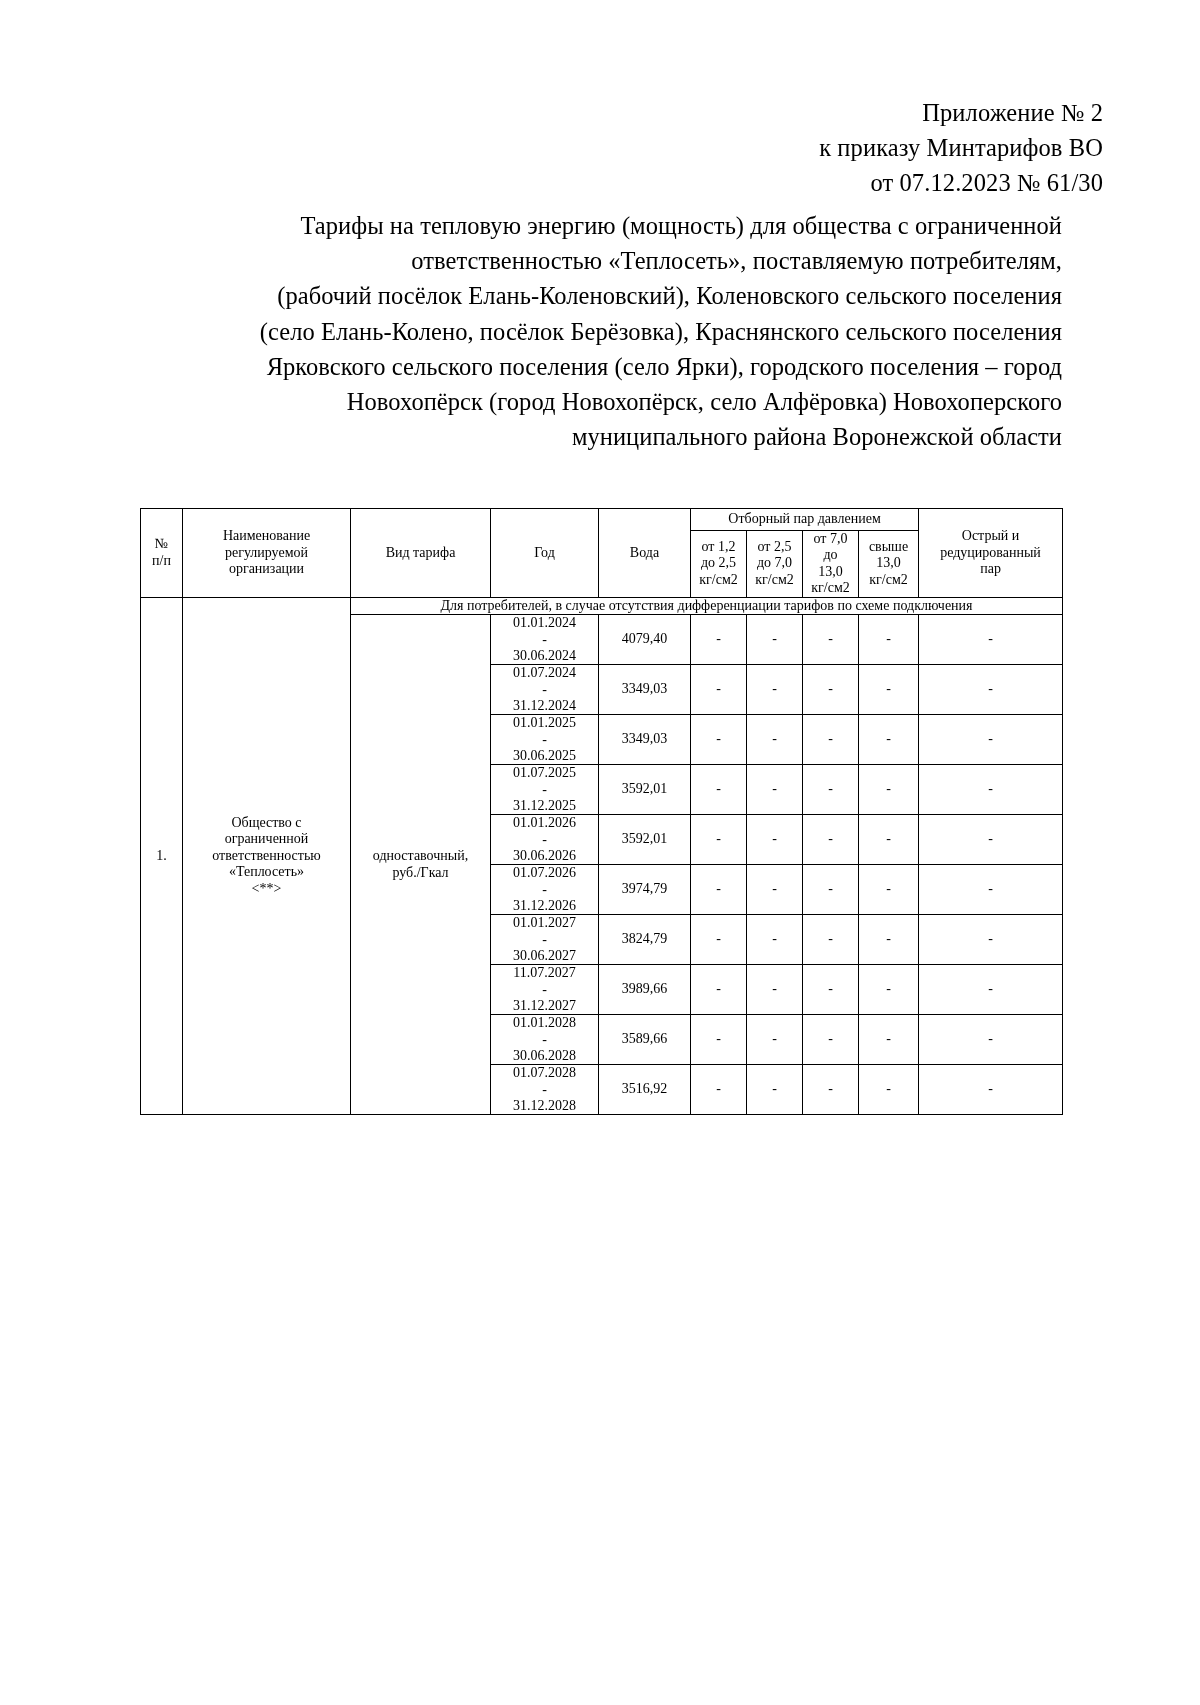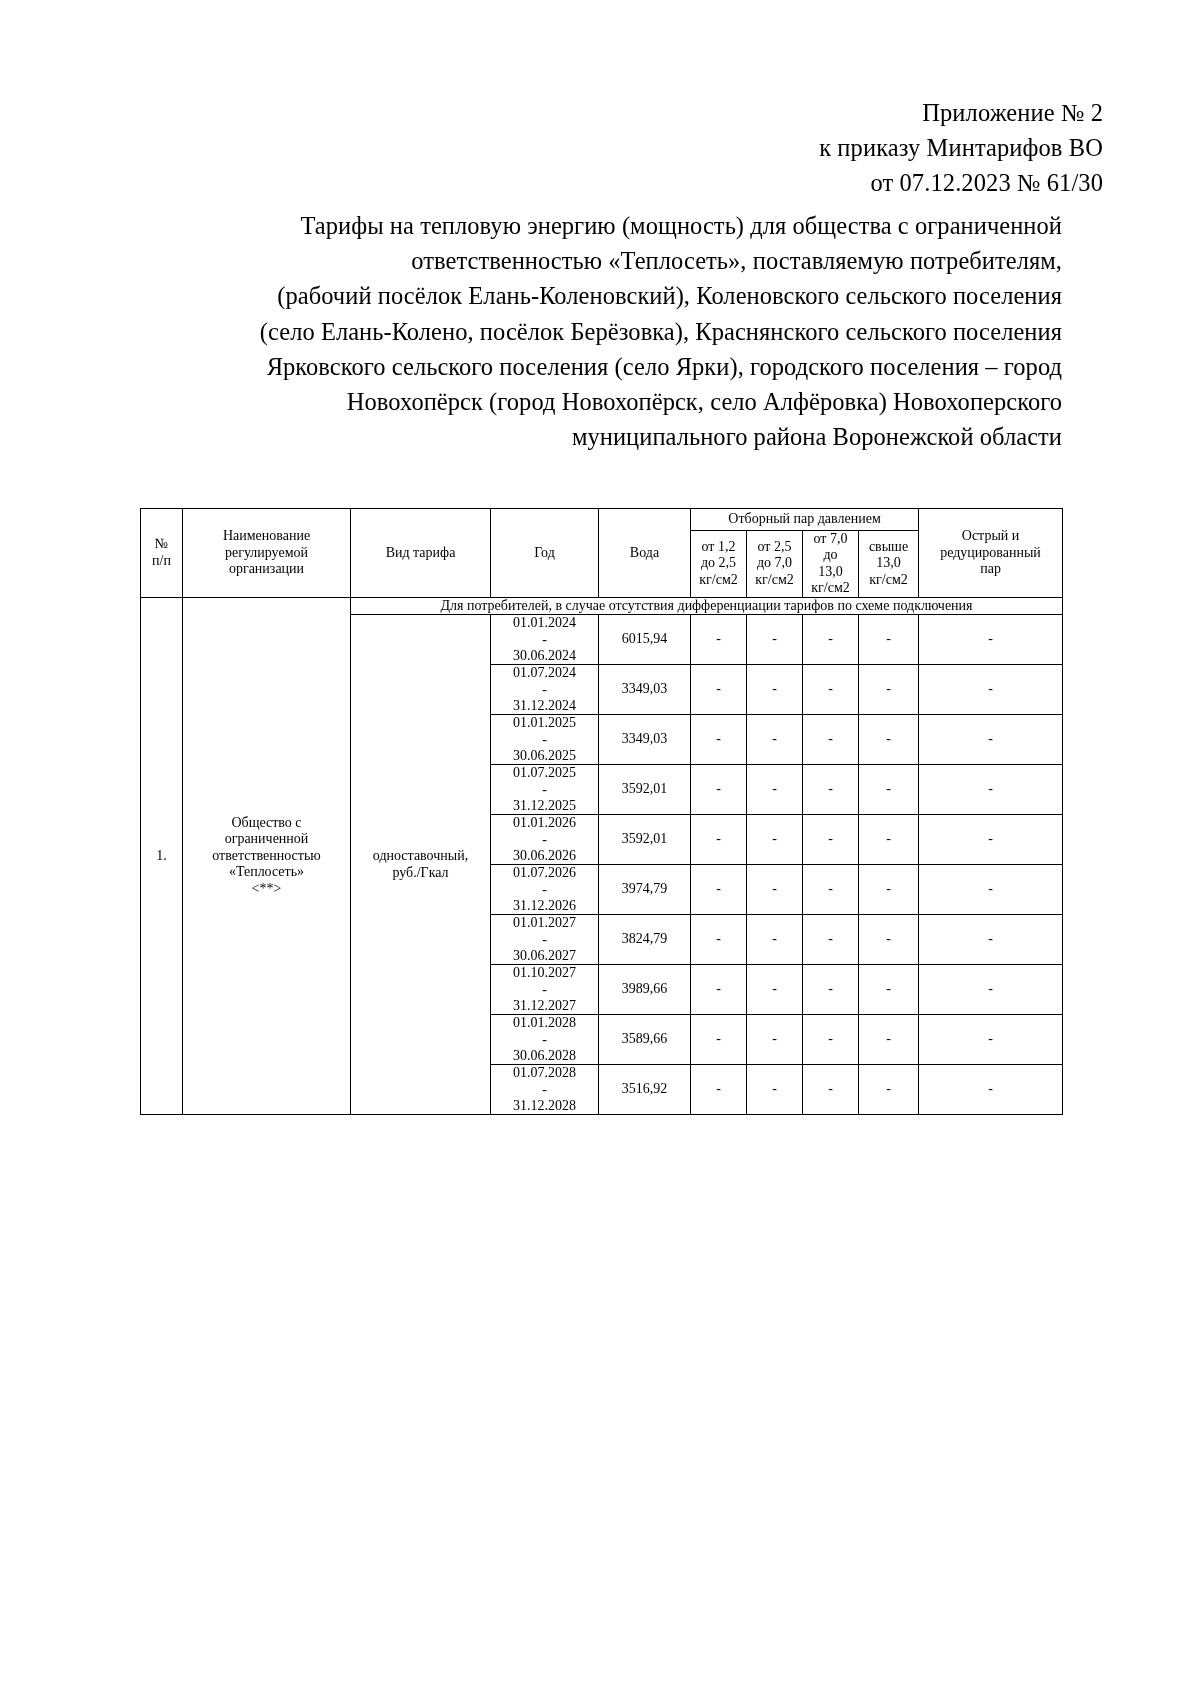--- a/index.html
+++ b/index.html
@@ -190,21 +190,21 @@
       <tr>
         <td rowspan="10" class="c-kind">
           <span>одноставочный,</span><br>
           <span>руб./Гкал</span>
         </td>
         <td class="c-year">
           <span class="year-line">01.01.2024</span>
           <span class="year-dash">-</span>
           <span class="year-line">30.06.2024</span>
         </td>
-        <td class="c-val">6015,94</td>
+        <td class="c-val">4079,40</td>
         <td class="c-dash">-</td>
         <td class="c-dash">-</td>
         <td class="c-dash">-</td>
         <td class="c-dash">-</td>
         <td class="c-dash">-</td>
       </tr>
 
       <tr>
         <td class="c-year">
           <span class="year-line">01.07.2024</span>
@@ -284,21 +284,21 @@
         <td class="c-val">3824,79</td>
         <td class="c-dash">-</td>
         <td class="c-dash">-</td>
         <td class="c-dash">-</td>
         <td class="c-dash">-</td>
         <td class="c-dash">-</td>
       </tr>
 
       <tr>
         <td class="c-year">
-          <span class="year-line">01.10.2027</span>
+          <span class="year-line">11.07.2027</span>
           <span class="year-dash">-</span>
           <span class="year-line">31.12.2027</span>
         </td>
         <td class="c-val">3989,66</td>
         <td class="c-dash">-</td>
         <td class="c-dash">-</td>
         <td class="c-dash">-</td>
         <td class="c-dash">-</td>
         <td class="c-dash">-</td>
       </tr>

